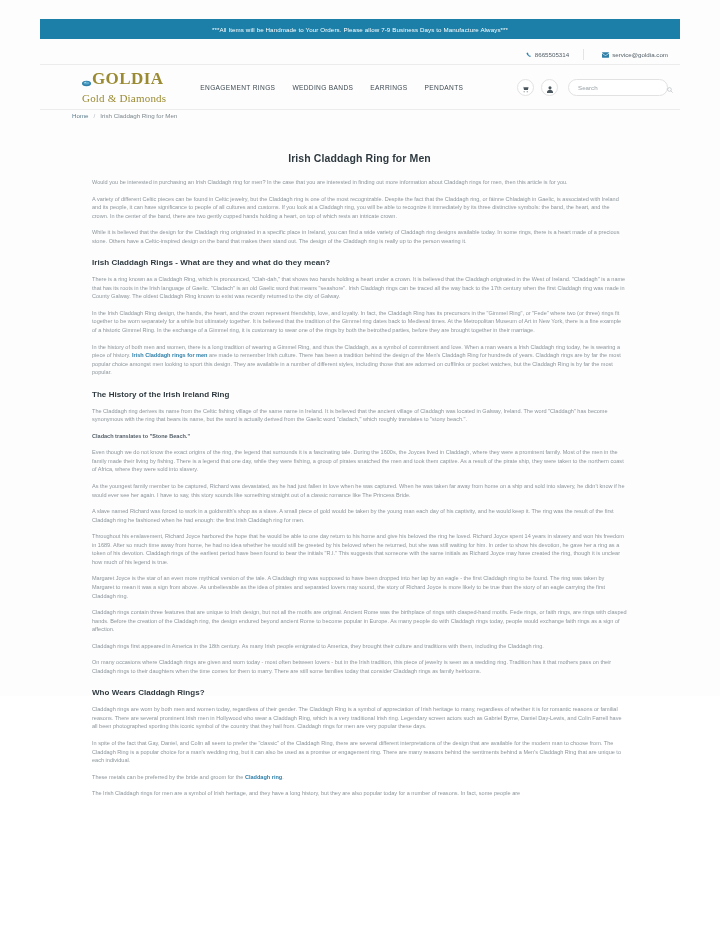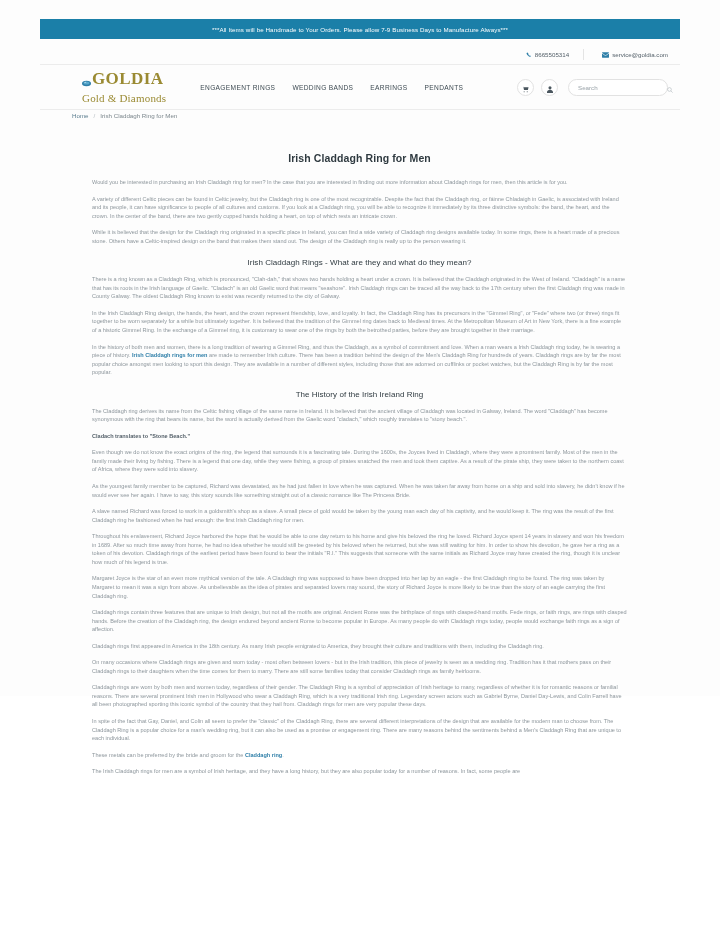--- a/index.html
+++ b/index.html
@@ -91,22 +91,22 @@
 
   
   .article {
     position:absolute; left:92px; top:140px; width:535px;
   }
   h1.title {
     font-size:10.5px; font-weight:700; color:#2f3a40;
     text-align:center; margin:12px 0 14px 0; letter-spacing:.1px;
   }
   h2.section {
-    font-size:8px; font-weight:400; color:#2f3a40;
-    margin:13px 0 8px 0; letter-spacing:.05px;text-align:center;
+    font-size:8px; font-weight:700; color:#2f3a40;
+    margin:13px 0 8px 0; letter-spacing:.05px;
   }
   p.para {
     font-size:5.55px; line-height:8.55px; color:#8d969c;
     margin:0 0 8px 0; text-align:left;
   }
   p.para.bold { font-weight:700; color:#55616a; }
   a.inline-link { color:#2f7fa8; font-weight:700; text-decoration:none; }
 </style>
 </head>
 <body>
@@ -210,19 +210,20 @@
     <p class="para bold">Cladach translates to "Stone Beach."</p>
     <p class="para">Even though we do not know the exact origins of the ring, the legend that surrounds it is a fascinating tale. During the 1600s, the Joyces lived in Claddagh, where they were a prominent family. Most of the men in the family made their living by fishing. There is a legend that one day, while they were fishing, a group of pirates snatched the men and took them captive. As a result of the pirate ship, they were taken to the northern coast of Africa, where they were sold into slavery.</p>
     <p class="para">As the youngest family member to be captured, Richard was devastated, as he had just fallen in love when he was captured. When he was taken far away from home on a ship and sold into slavery, he didn't know if he would ever see her again. I have to say, this story sounds like something straight out of a classic romance like The Princess Bride.</p>
     <p class="para">A slave named Richard was forced to work in a goldsmith's shop as a slave. A small piece of gold would be taken by the young man each day of his captivity, and he would keep it. The ring was the result of the first Claddagh ring he fashioned when he had enough: the first Irish Claddagh ring for men.</p>
     <p class="para">Throughout his enslavement, Richard Joyce harbored the hope that he would be able to one day return to his home and give his beloved the ring he loved. Richard Joyce spent 14 years in slavery and won his freedom in 1689. After so much time away from home, he had no idea whether he would still be greeted by his beloved when he returned, but she was still waiting for him. In order to show his devotion, he gave her a ring as a token of his devotion. Claddagh rings of the earliest period have been found to bear the initials "R.I." This suggests that someone with the same initials as Richard Joyce may have created the ring, though it is unclear how much of his legend is true.</p>
     <p class="para">Margaret Joyce is the star of an even more mythical version of the tale. A Claddagh ring was supposed to have been dropped into her lap by an eagle - the first Claddagh ring to be found. The ring was taken by Margaret to mean it was a sign from above. As unbelievable as the idea of pirates and separated lovers may sound, the story of Richard Joyce is more likely to be true than the story of an eagle carrying the first Claddagh ring.</p>
     <p class="para">Claddagh rings contain three features that are unique to Irish design, but not all the motifs are original. Ancient Rome was the birthplace of rings with clasped-hand motifs. Fede rings, or faith rings, are rings with clasped hands. Before the creation of the Claddagh ring, the design endured beyond ancient Rome to become popular in Europe. As many people do with Claddagh rings today, people would exchange faith rings as a sign of affection.</p>
     <p class="para">Claddagh rings first appeared in America in the 18th century. As many Irish people emigrated to America, they brought their culture and traditions with them, including the Claddagh ring.</p>
     <p class="para">On many occasions where Claddagh rings are given and worn today - most often between lovers - but in the Irish tradition, this piece of jewelry is seen as a wedding ring. Tradition has it that mothers pass on their Claddagh rings to their daughters when the time comes for them to marry. There are still some families today that consider Claddagh rings as family heirlooms.</p>
 
+    <h2 class="section">Who Wears Claddagh Rings?</h2>
     <p class="para">Claddagh rings are worn by both men and women today, regardless of their gender. The Claddagh Ring is a symbol of appreciation of Irish heritage to many, regardless of whether it is for romantic reasons or familial reasons. There are several prominent Irish men in Hollywood who wear a Claddagh Ring, which is a very traditional Irish ring. Legendary screen actors such as Gabriel Byrne, Daniel Day-Lewis, and Colin Farrell have all been photographed sporting this iconic symbol of the country that they hail from. Claddagh rings for men are very popular these days.</p>
     <p class="para"><span>In spite of the fact that Gay, Daniel, and Colin all seem to prefer the "classic" of the Claddagh Ring, there are several different interpretations of the design that are available for the modern man to choose from. The Claddagh Ring is a popular choice for a man's wedding ring, but it can also be used as a promise or engagement ring. There are many reasons behind the sentiments behind a Men's Claddagh Ring that are unique to each individual.</span></p>
     <p class="para"><span>These metals can be preferred by the bride and groom for the </span><a class="inline-link" href="#">Claddagh ring</a><span>.</span></p>
     <p class="para">The Irish Claddagh rings for men are a symbol of Irish heritage, and they have a long history, but they are also popular today for a number of reasons. In fact, some people are</p>
   </div>
 
 </div>
 
 </body></html>

